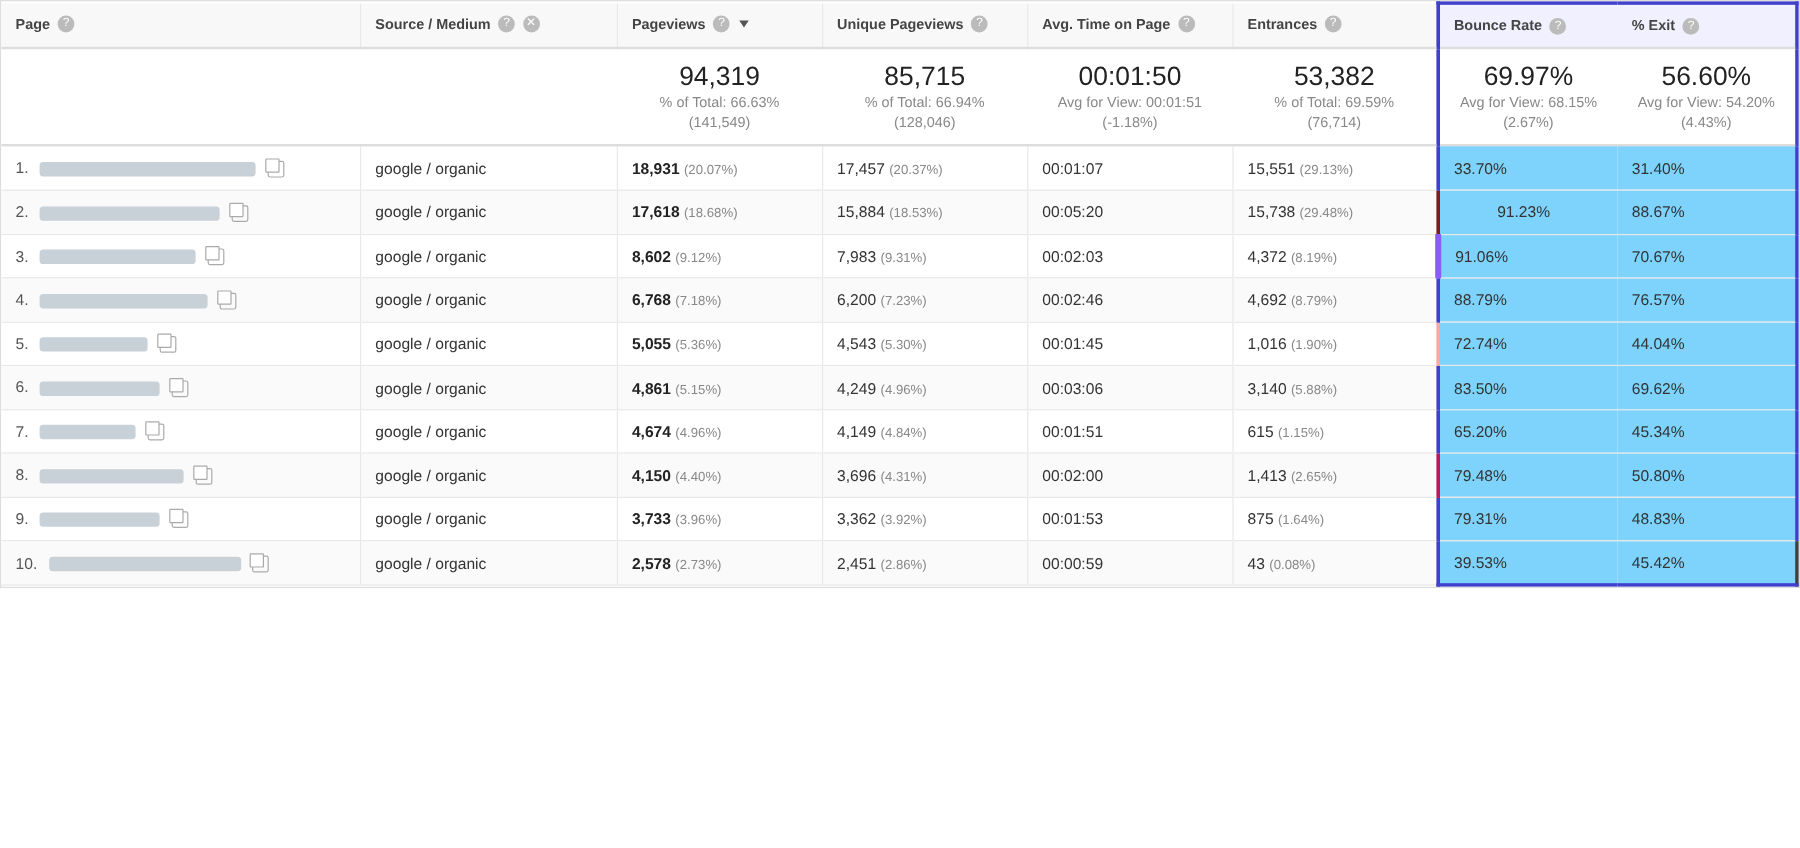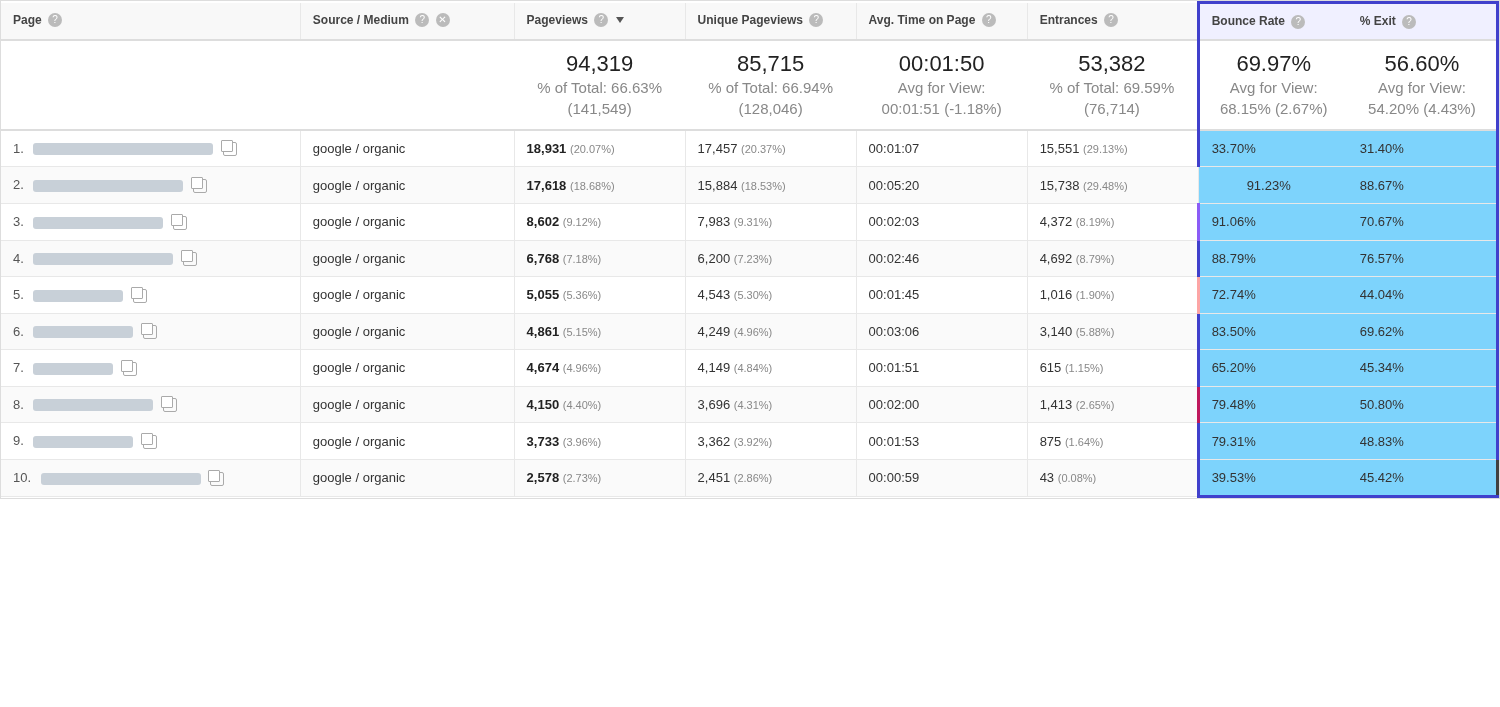--- a/index.html
+++ b/index.html
@@ -62,21 +62,21 @@
       text-align: center;
     }
 
     .total-main {
       font-size: 22px;
       font-weight: 400;
       color: #222;
       display: block;
     }
     .total-sub {
-      font-size: 15px;
+      font-size: 12px;
       color: #888;
       display: block;
       line-height: 1.4;
     }
 
     .cell-main {
       font-weight: bold;
       color: #222;
     }
     .cell-pct {
@@ -285,21 +285,21 @@
     </td>
     <td class="col-unique">
       <span>15,884</span>
       <span class="cell-pct"> (18.53%)</span>
     </td>
     <td class="col-avgtime">00:05:20</td>
     <td class="col-entrances">
       <span>15,738</span>
       <span class="cell-pct"> (29.48%)</span>
     </td>
-    <td class="col-bounce bounce-highlight" style="border-left: 1px solid #7f1d1d; border-right: none; padding-left: 48px; ">91.23%</td>
+    <td class="col-bounce bounce-highlight" style="border-left: 3px solid #7f1d1d; border-right: none; padding-left: 48px; ">91.23%</td>
     <td class="col-exit exit-highlight" style="border-right: 3px solid #4040cc; ">88.67%</td>
   </tr>
         <tr>
     <td class="col-page">
       <span class="row-num">3.</span>
       <span class="blurred-text" style="width:130px;"></span>
       <span class="copy-icon"></span>
     </td>
     <td class="col-source">google / organic</td>
     <td class="col-pageviews">
@@ -308,21 +308,21 @@
     </td>
     <td class="col-unique">
       <span>7,983</span>
       <span class="cell-pct"> (9.31%)</span>
     </td>
     <td class="col-avgtime">00:02:03</td>
     <td class="col-entrances">
       <span>4,372</span>
       <span class="cell-pct"> (8.19%)</span>
     </td>
-    <td class="col-bounce bounce-highlight" style="border-left: 3px solid #8b5cf6; border-right: none; ">91.06%</td>
+    <td class="col-bounce bounce-highlight" style="border-left: 5px solid #8b5cf6; border-right: none; ">91.06%</td>
     <td class="col-exit exit-highlight" style="border-right: 3px solid #4040cc; ">70.67%</td>
   </tr>
         <tr>
     <td class="col-page">
       <span class="row-num">4.</span>
       <span class="blurred-text" style="width:140px;"></span>
       <span class="copy-icon"></span>
     </td>
     <td class="col-source">google / organic</td>
     <td class="col-pageviews">

